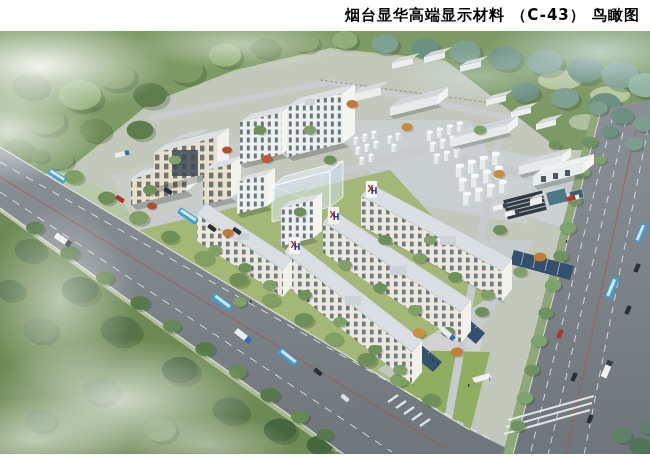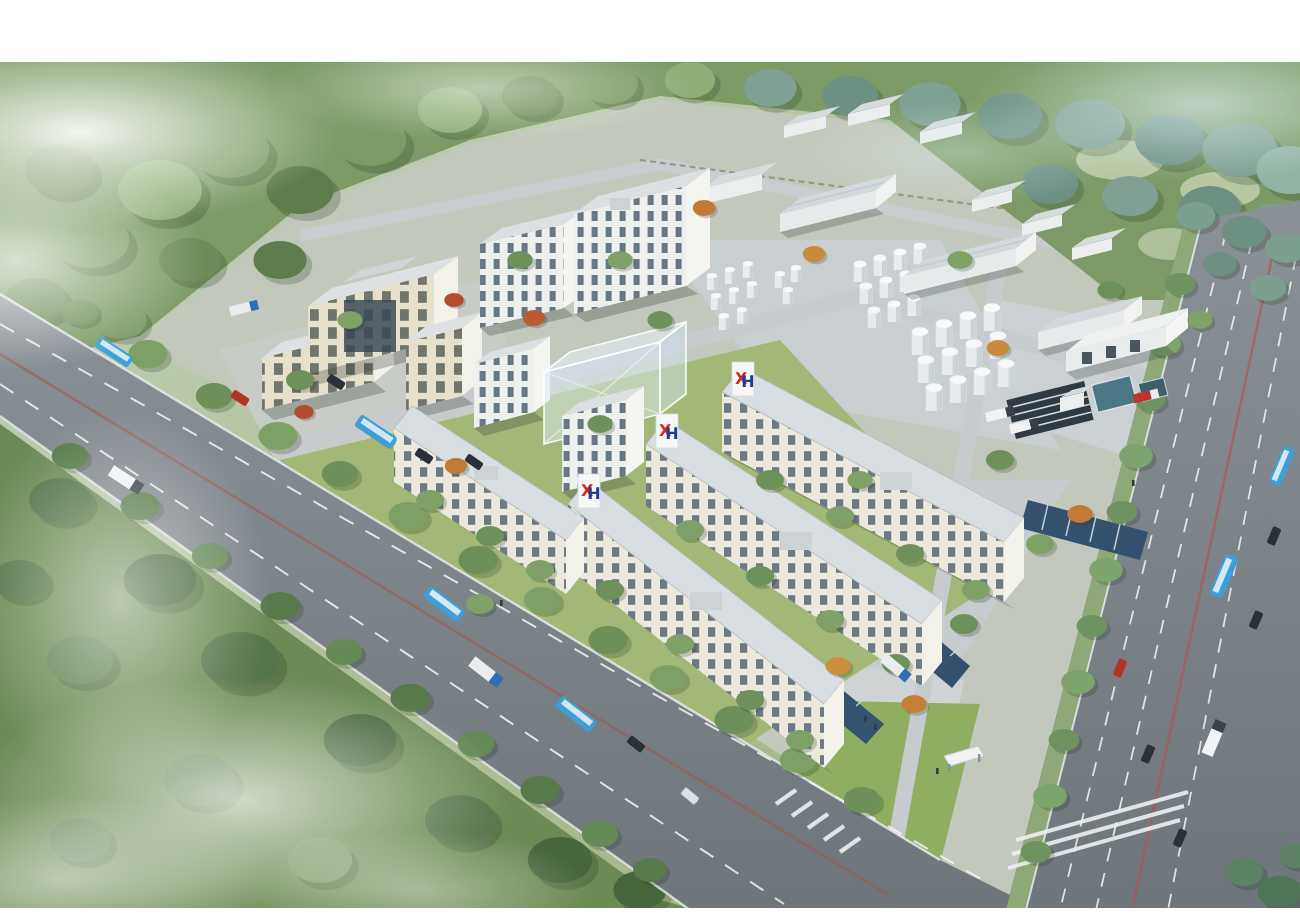--- a/index.html
+++ b/index.html
@@ -10,20 +10,23 @@
   .title-bar h1{margin:0 10px 0 0;font-size:15px;font-weight:bold;color:#000;
                 letter-spacing:1px;white-space:nowrap;}
   .render{position:absolute;top:31px;left:0;width:650px;height:423px;}
   svg{display:block;}
   text{font-family:"DejaVu Sans","Liberation Sans",sans-serif;}
 </style>
 </head>
 <body>
 
 <div class="page">
+  <div class="title-bar">
+    <h1>烟台显华高端显示材料 （C-43） 鸟瞰图</h1>
+  </div>
 
   <div class="render">
   <svg width="650" height="423" viewBox="0 31 650 423" xmlns="http://www.w3.org/2000/svg">
     <title>Aerial bird's-eye architectural rendering of an industrial campus: white multi-storey buildings with XH logos, workshops, tank farms, lawns and two tree-lined roads surrounded by forest</title>
     <defs>
       <linearGradient id="bg" x1="0" y1="0" x2="1" y2="1">
         <stop offset="0" stop-color="#c4d3c0"></stop>
             <stop offset="0.5" stop-color="#aebf95"></stop>
             <stop offset="1" stop-color="#9db184"></stop>
       </linearGradient>

